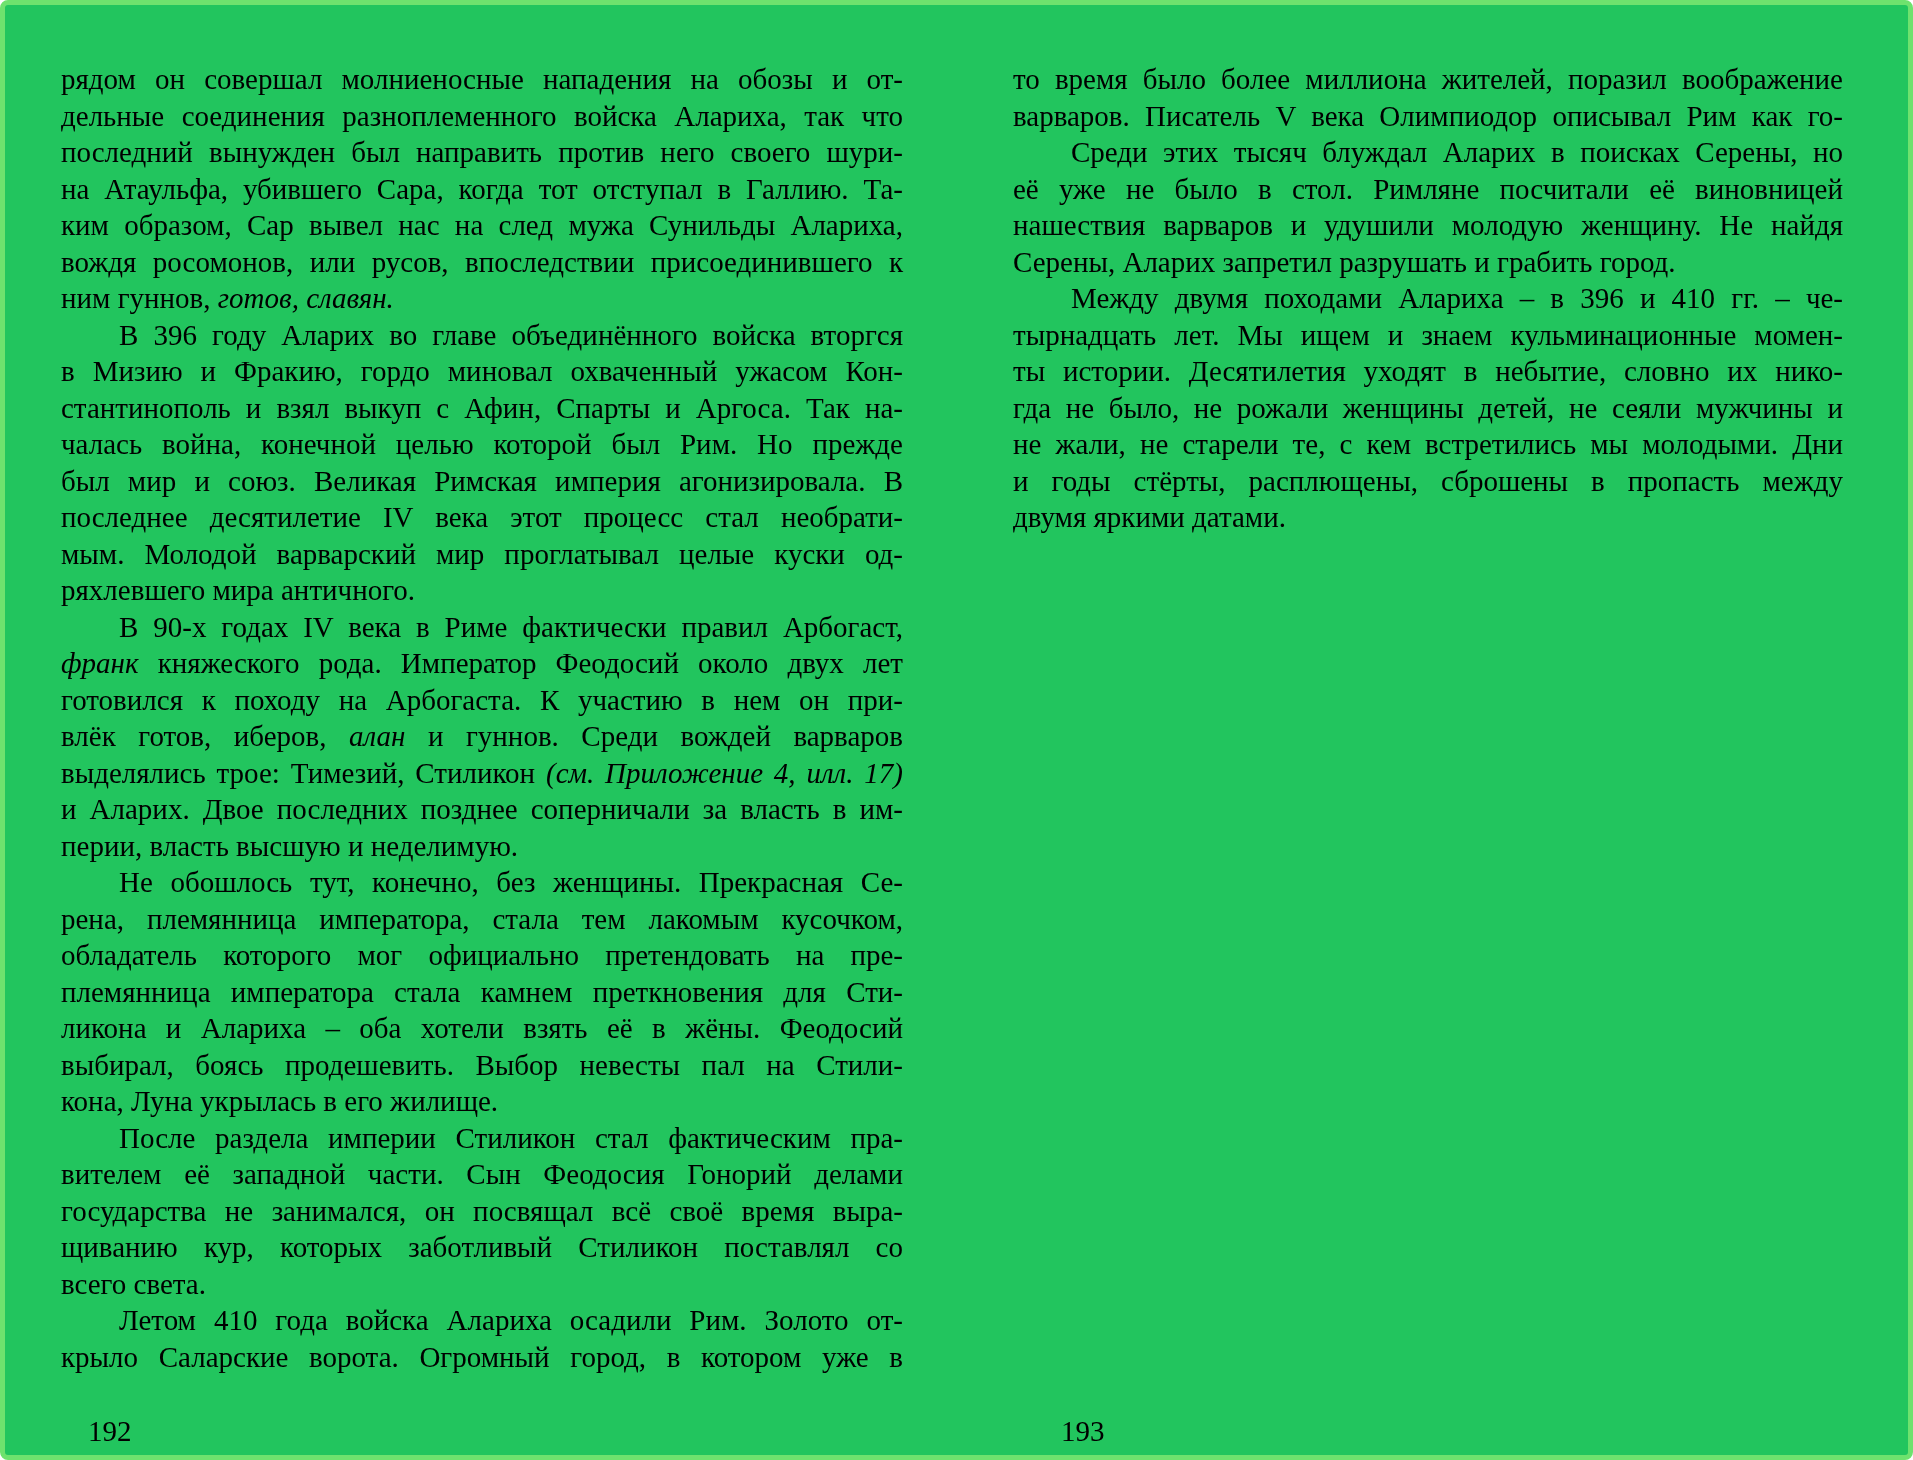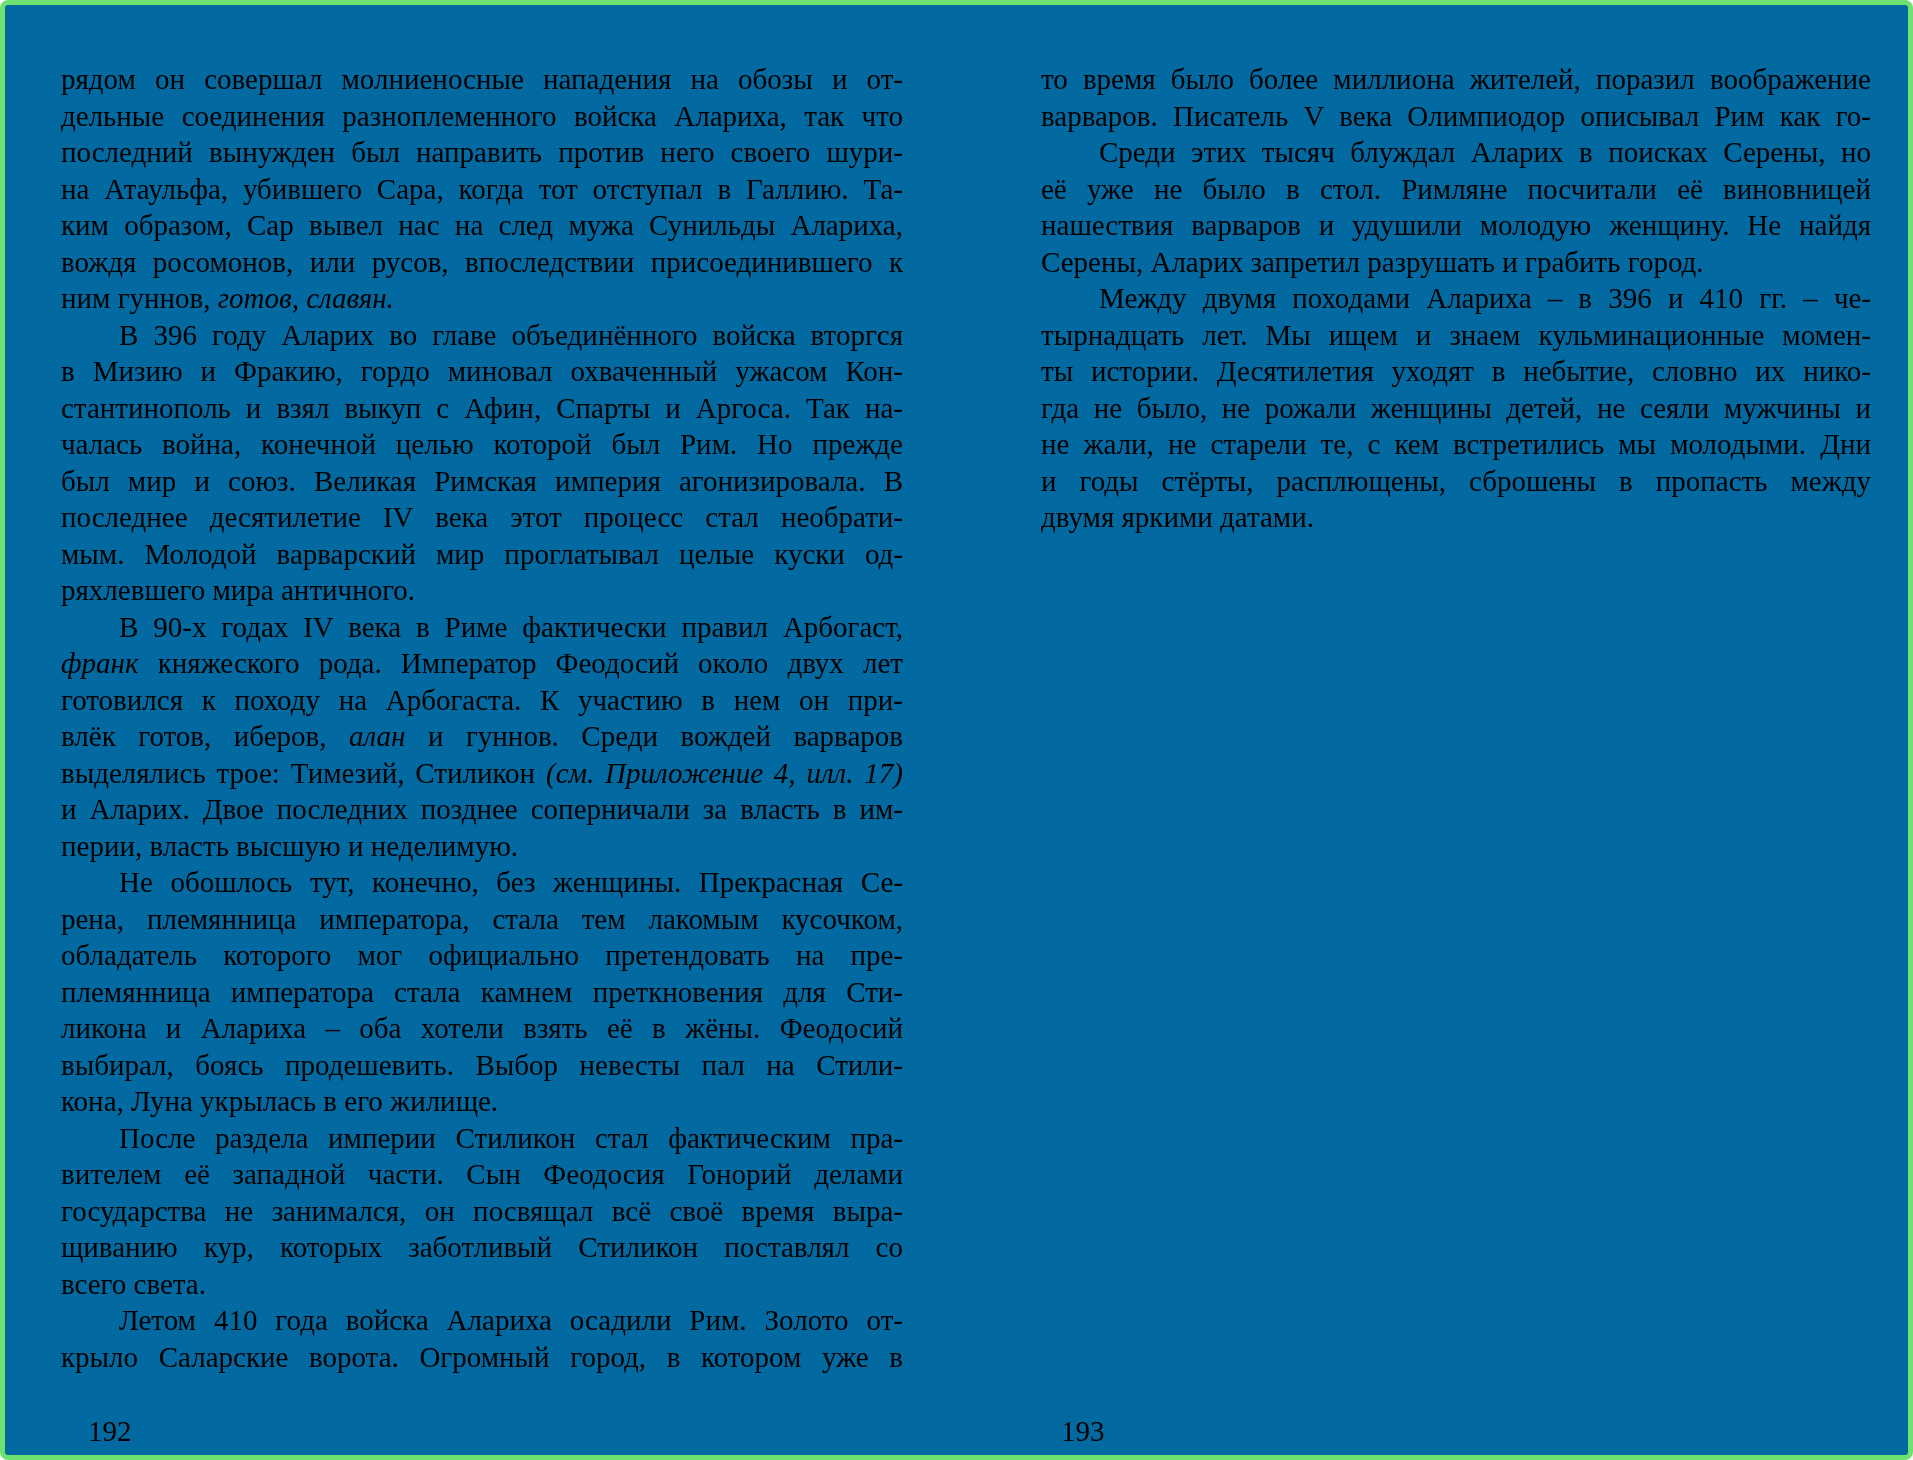--- a/index.html
+++ b/index.html
@@ -23,21 +23,21 @@
     position: absolute;
     top: 56px;
     font-size: 29px;
     line-height: 36.5px;
   }
   .text-block.left-page {
     left: 56px;
     width: 842px;
   }
   .text-block.right-page {
-    left: 1036px;
+    left: 1008px;
     width: 830px;
   }
   .line {
     text-align: justify;
     text-align-last: left;
     white-space: normal;
   }
   .line.justify {
     text-align-last: justify;
   }
@@ -59,21 +59,21 @@
     width: 842px;
   }
   .page-number.right-page {
     left: 1056px;
     width: 830px;
   }
 </style>
 </head>
 <body>
 
-<div class="book-spread" style="border-color: rgb(110, 226, 110); background: #0369a1; color: rgb(0, 0, 0);">
+<div class="book-spread" style="border-color: rgb(110, 226, 110); background: #22c55e; color: rgb(0, 0, 0);">
   <div class="text-block left-page">
       <div class="line justify"><span>рядом он совершал молниеносные нападения на обозы и от-</span></div>
       <div class="line justify"><span>дельные соединения разноплеменного войска Алариха, так что</span></div>
       <div class="line justify"><span>последний вынужден был направить против него своего шури-</span></div>
       <div class="line justify"><span>на Атаульфа, убившего Сара, когда тот отступал в Галлию. Та-</span></div>
       <div class="line justify"><span>ким образом, Сар вывел нас на след мужа Сунильды Алариха,</span></div>
       <div class="line justify"><span>вождя росомонов, или русов, впоследствии присоединившего к</span></div>
       <div class="line"><span>ним гуннов, </span><span class="italic">готов, славян.</span></div>
       <div class="line indent justify"><span>В 396 году Аларих во главе объединённого войска вторгся</span></div>
       <div class="line justify"><span>в Мизию и Фракию, гордо миновал охваченный ужасом Кон-</span></div>

